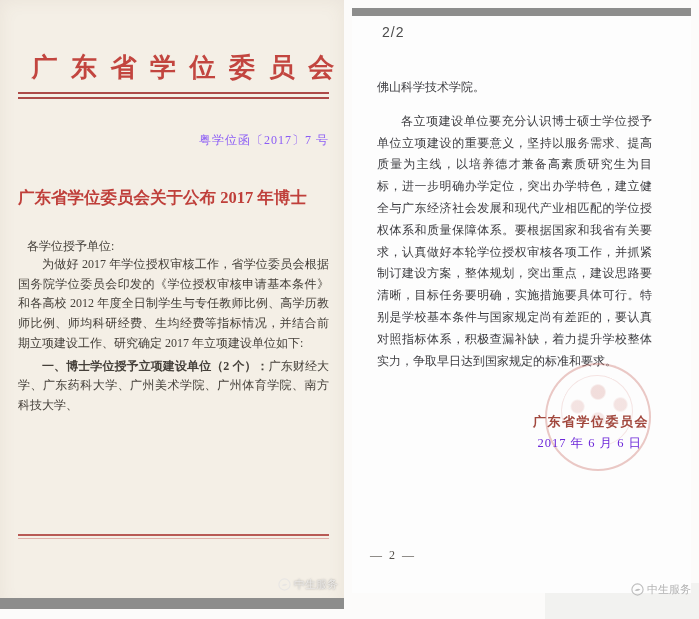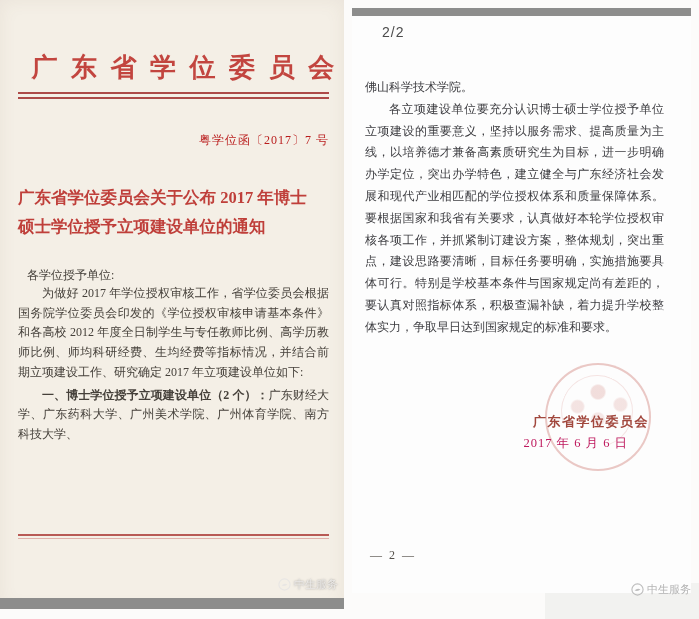--- a/index.html
+++ b/index.html
@@ -33,21 +33,21 @@
     letter-spacing:0.52em;text-indent:0.52em;
     white-space:nowrap;
   }
   .double-rule{
     margin-top:7px;height:3px;
     border-top:2px solid var(--rule-red,#ad4a48);
     border-bottom:2px solid var(--rule-red,#ad4a48);
   }
   .doc-number{
     margin-top:33px;text-align:right;
-    font-size:12px;color:#b91c1c;letter-spacing:1px;
+    font-size:12px;color:#8b5cf6;letter-spacing:1px;
   }
   .doc-title{
     margin-top:34px;text-align:left;
     font-size:16.5px;line-height:29px;font-weight:bold;
     color:var(--title-red,#bf3f3a);
   }
   .salutation{
     margin:26px 0 0 9px;
     font-size:12px;color:var(--text-dark,#45403a);
   }
@@ -76,21 +76,21 @@
     position:absolute;left:0;top:0;width:100%;height:8px;
     background:var(--bar-gray,#8d8d8c);
   }
   .pr-content{position:absolute;left:13px;right:27px;top:0;}
   .page-indicator{
     margin:16px 0 0 17px;
     font-size:14px;color:#4c4c4c;letter-spacing:1px;
     font-family:"Liberation Sans","DejaVu Sans",sans-serif;
   }
   .pr-content p.body{
-    margin:0;font-size:12px;line-height:21.8px;
+    margin:12px;font-size:12px;line-height:21.8px;
     color:var(--text-right,#3c3c40);
     text-align:justify;
   }
   .pr-content p.indent{text-indent:2em;}
   .pr-content p.cont{margin-top:37px;}
   .pr-content p.sec{margin-top:5px;}
   b.sec-head{font-weight:bold;}
 
   
   .seal{
@@ -107,22 +107,22 @@
     content:"";position:absolute;left:14px;top:10px;width:70px;height:70px;
     border:1.5px solid rgba(203,112,104,0.18);border-radius:50%;
     border-bottom-color:transparent;transform:rotate(24deg);
   }
   .signature{
     position:absolute;right:42px;top:405px;
     font-size:13px;font-weight:bold;letter-spacing:1.5px;
     color:var(--signature-red,#a1473d);
   }
   .sign-date{
-    position:absolute;right:63px;top:427px;
-    font-size:12.5px;letter-spacing:1px;color:#be185d;
+    position:absolute;right:49px;top:427px;
+    font-size:12.5px;letter-spacing:1px;color:#6d28d9;
   }
   .page-number{
     position:absolute;left:18px;top:540px;
     font-size:12px;letter-spacing:2px;color:#55504a;
   }
 
   
   .watermark{
     position:absolute;display:flex;align-items:center;gap:3px;
     font-family:"Liberation Sans","DejaVu Sans",sans-serif;
@@ -141,21 +141,20 @@
 
   <div class="bg-strip"></div>
 
   <section class="page page-left">
     <div class="pl-content">
       <div class="letterhead">广东省学位委员会</div>
       <div class="double-rule"></div>
       <div class="doc-number">粤学位函〔2017〕7 号</div>
       <div class="doc-title">
         <div>广东省学位委员会关于公布 2017 年博士</div>
-        <div>硕士学位授予立项建设单位的通知</div>
       </div>
       <p class="salutation">各学位授予单位:</p>
       <p class="body">为做好 2017 年学位授权审核工作，省学位委员会根据国务院学位委员会印发的《学位授权审核申请基本条件》和各高校 2012 年度全日制学生与专任教师比例、高学历教师比例、师均科研经费、生均经费等指标情况，并结合前期立项建设工作、研究确定 2017 年立项建设单位如下:</p>
       <p class="body last"><b class="sec-head">一、博士学位授予立项建设单位（2 个）：</b><span>广东财经大学、广东药科大学、广州美术学院、广州体育学院、南方科技大学、</span></p>
     </div>
 
     <div class="red-rule"></div>
     <div class="bottom-bar"></div>
 
     <div class="watermark wm-left">

